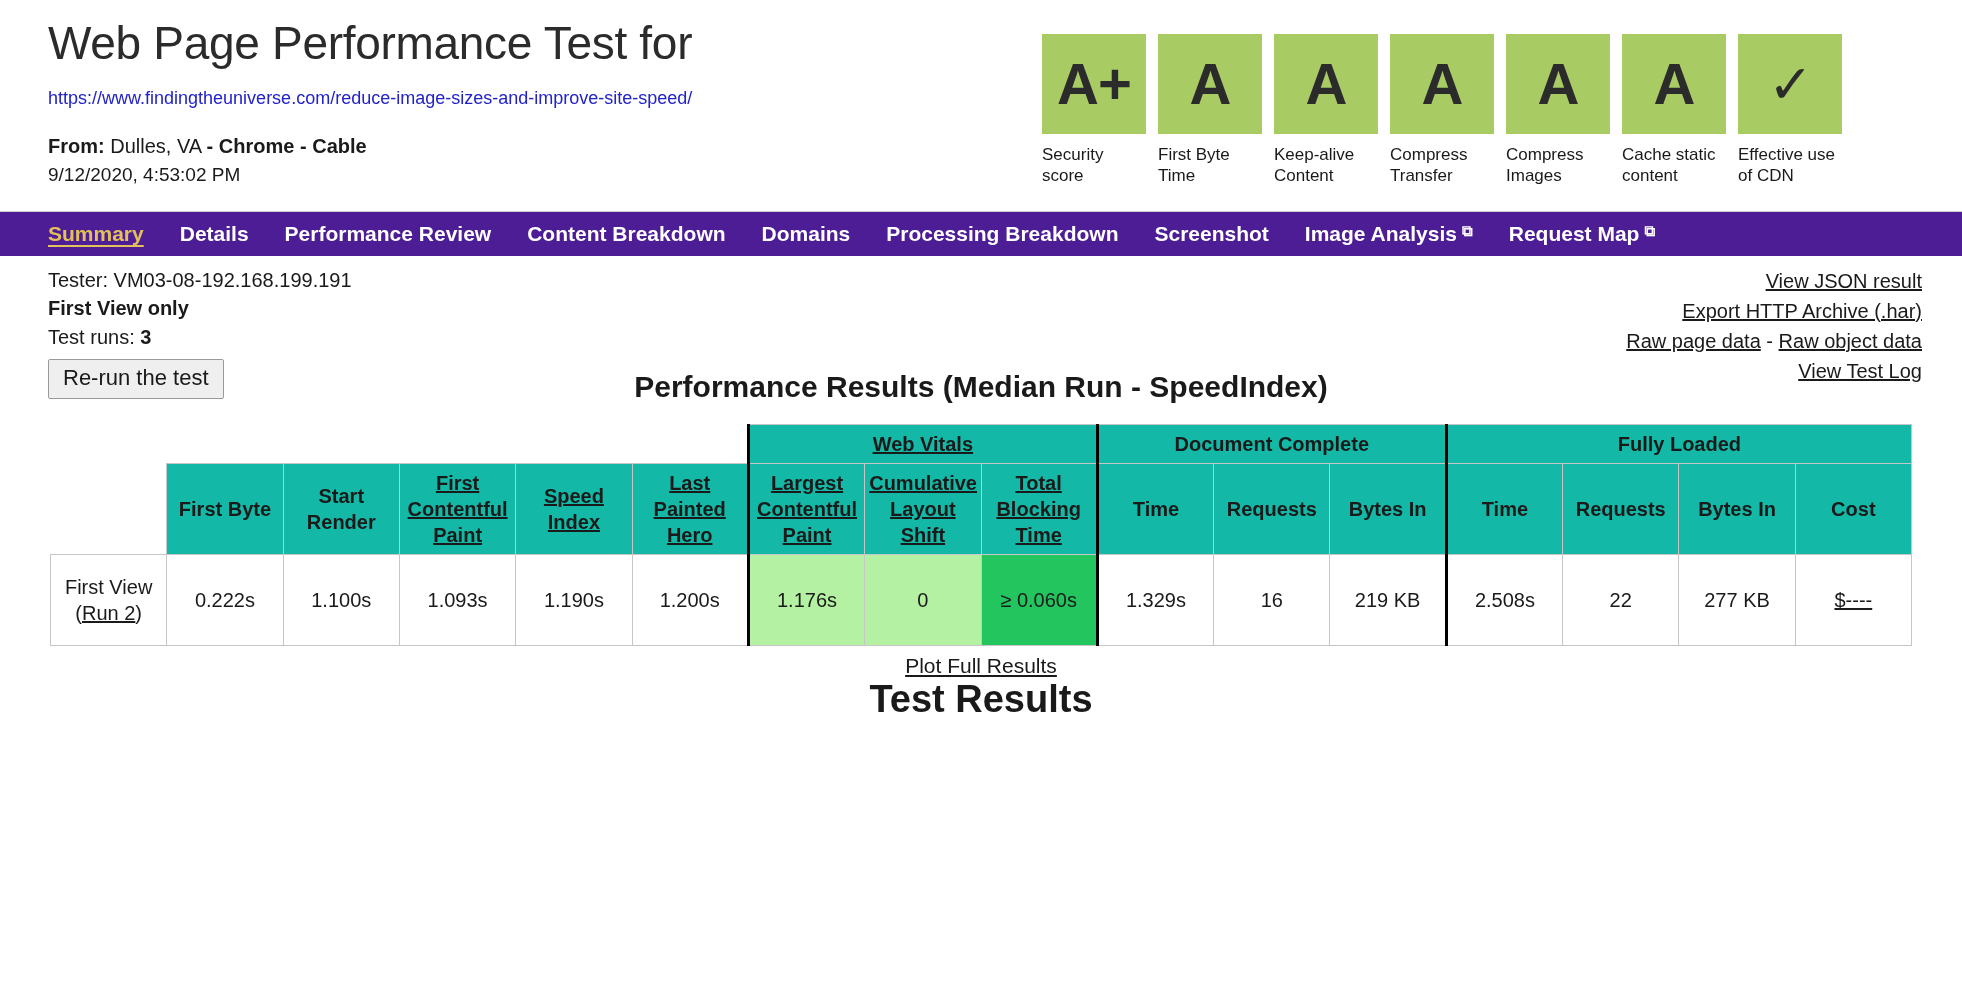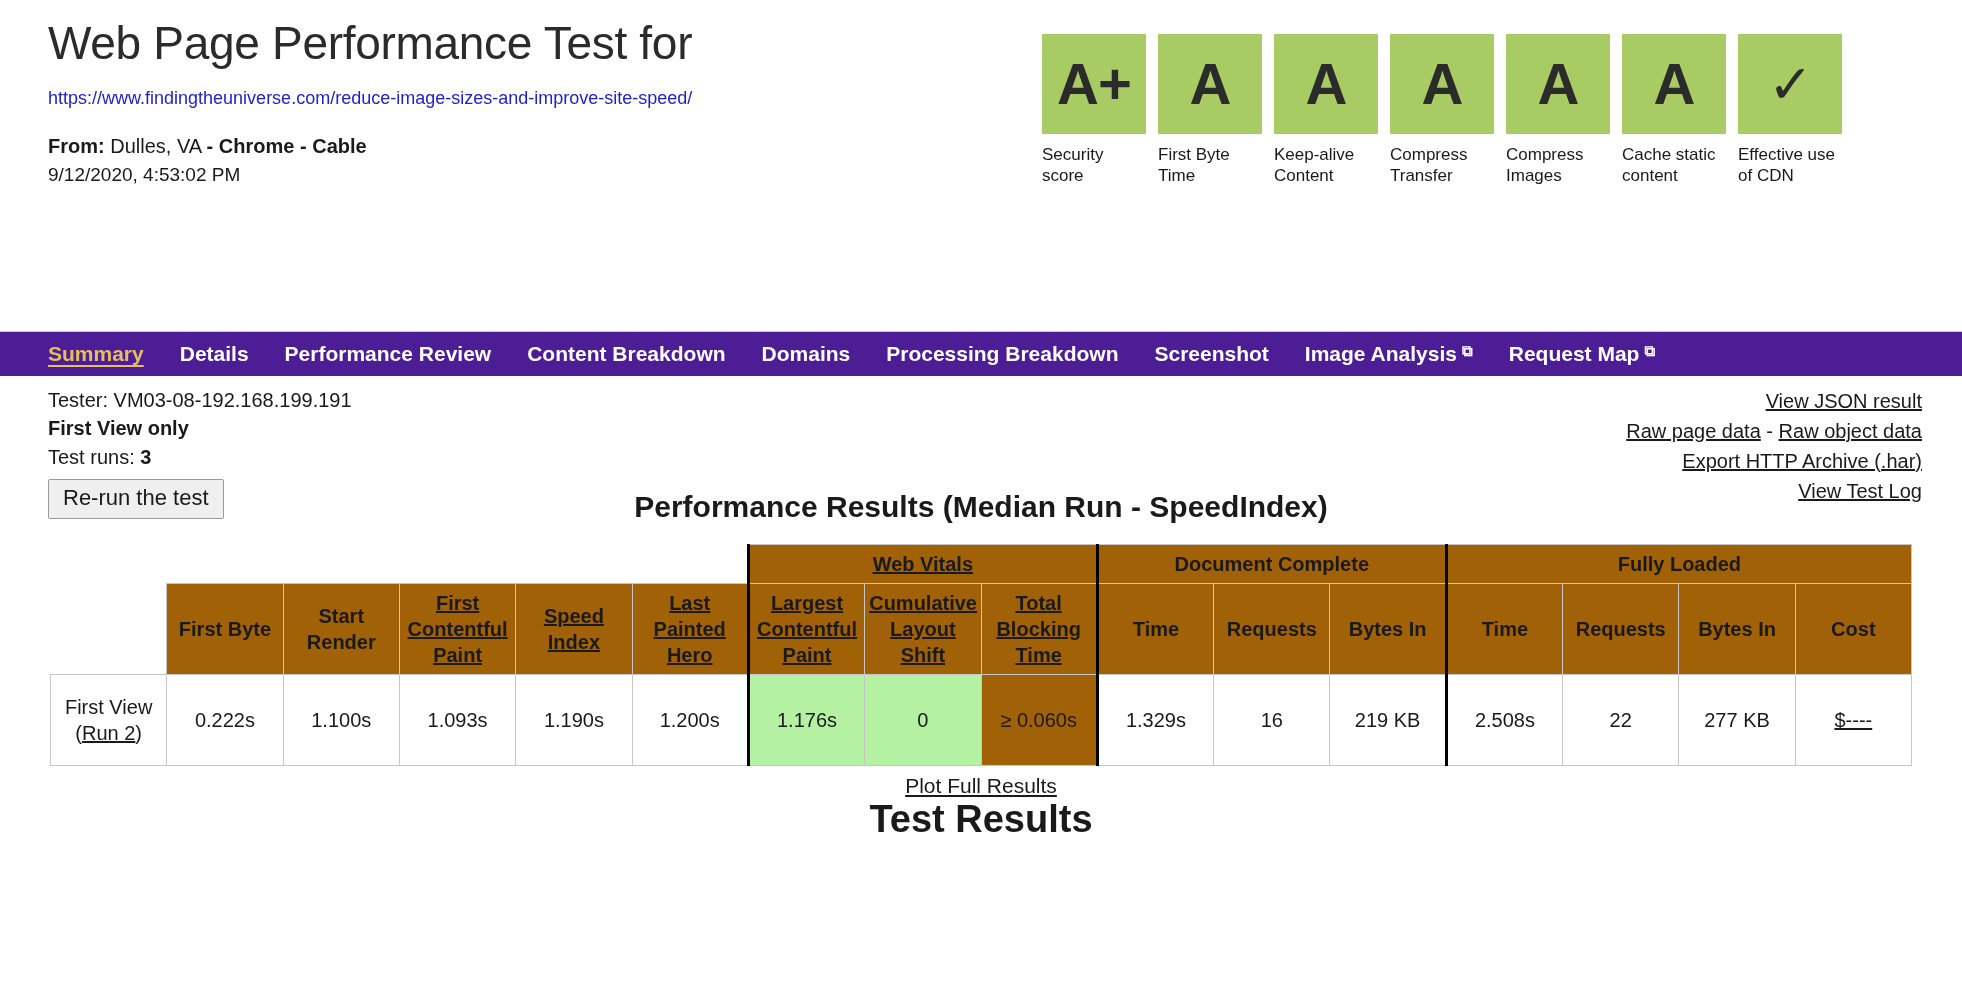--- a/index.html
+++ b/index.html
@@ -14,21 +14,21 @@
     color: #1a1a1a;
     overflow: hidden;
     position: relative;
   }
 
   
   .page-top {
     display: flex;
     align-items: flex-start;
     padding: 18px 0 0 0;
-    height: 332px;
+    height: 212px;
     box-sizing: border-box;
     border-bottom: 1px solid #cfcfcf;
     position: relative;
   }
   .header-left {
     padding-left: 48px;
     width: 1030px;
     box-sizing: border-box;
   }
   .test-title {
@@ -181,21 +181,21 @@
   }
   table.perf th, table.perf td {
     border: 1px solid #c6c6c6;
     font-size: 20px;
     text-align: center;
     vertical-align: middle;
     padding: 6px 4px;
     line-height: 1.3;
   }
   table.perf th {
-    background: #a16207;
+    background: #14b8a6;
     font-weight: bold;
     color: #1a1a1a;
   }
   table.perf th.u { text-decoration: underline; }
   table.perf th.blank {
     background: #ffffff;
     border: none;
   }
   table.perf td {
     background: #ffffff;
@@ -322,24 +322,24 @@
       <span class="bold">3</span>
     </div>
     <button class="rerun-btn">Re-run the test</button>
   </div>
 
   <div class="info-right">
     <div>
       <a href="#">View JSON result</a>
     </div>
     <div>
+      <a href="#">Export HTTP Archive (.har)</a>
+    </div>
+    <div>
       <a href="#">Raw page data</a><span class="sep"> - </span><a href="#">Raw object data</a>
-    </div>
-    <div>
-      <a href="#">Export HTTP Archive (.har)</a>
     </div>
     <div>
       <a href="#">View Test Log</a>
     </div>
   </div>
 </div>
 
 <div class="results-title">Performance Results (Median Run - SpeedIndex)</div>
 
 <div class="table-wrap">
@@ -373,21 +373,21 @@
     <tbody>
       <tr id="data-row">
           <td class="label-cell">First View (<a href="#" class="inline-link">Run 2</a>)</td>
           <td>0.222s</td>
           <td>1.100s</td>
           <td>1.093s</td>
           <td>1.190s</td>
           <td>1.200s</td>
           <td class="green vline-l" style="background: rgb(180, 241, 162);">1.176s</td>
           <td class="green" style="background: rgb(180, 241, 162);">0</td>
-          <td class="green vline-r" style="background: #a16207;">≥ 0.060s</td>
+          <td class="green vline-r" style="background: #22c55e;">≥ 0.060s</td>
           <td>1.329s</td>
           <td>16</td>
           <td class="vline-r">219 KB</td>
           <td>2.508s</td>
           <td>22</td>
           <td>277 KB</td>
           <td><a href="#" class="inline-link">$----</a></td>
         </tr>
     </tbody>
   </table>

